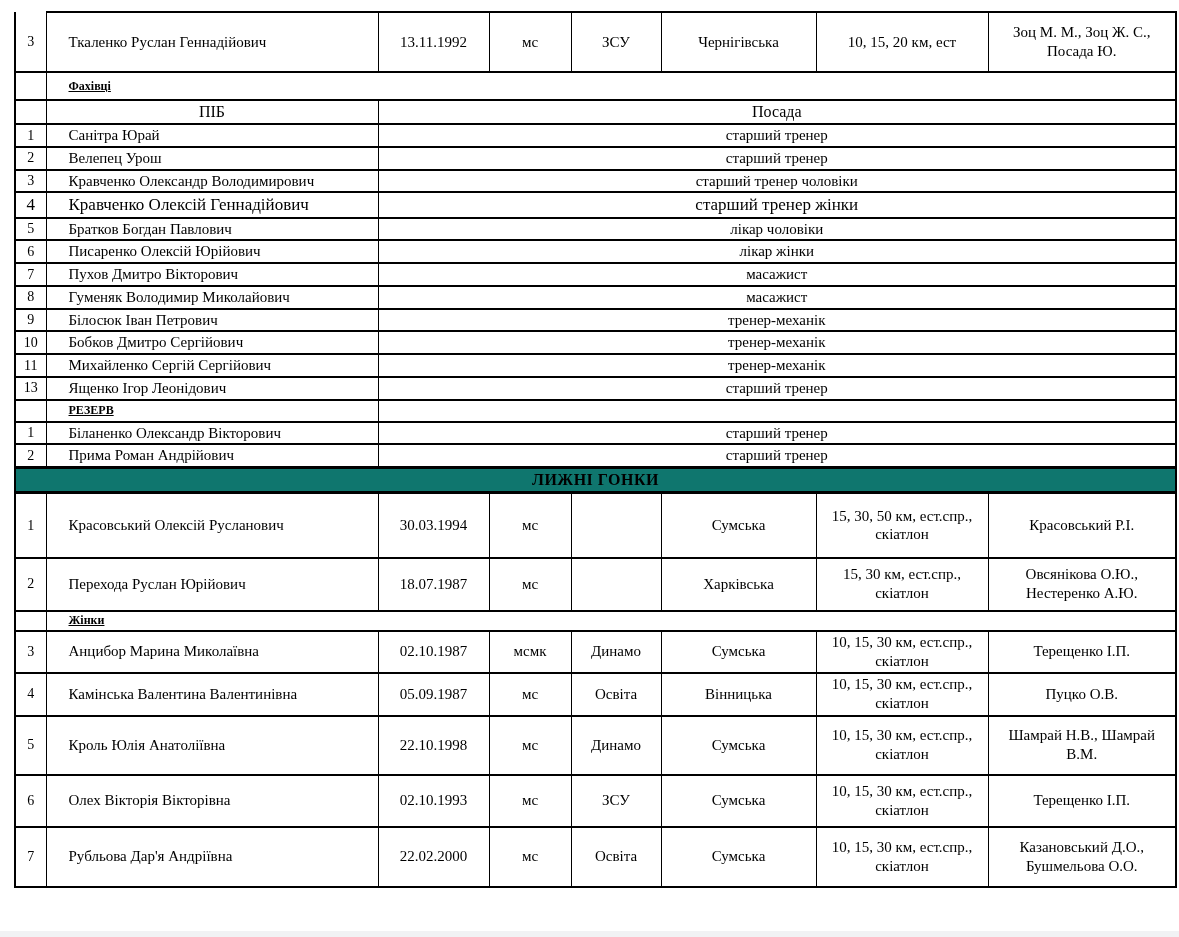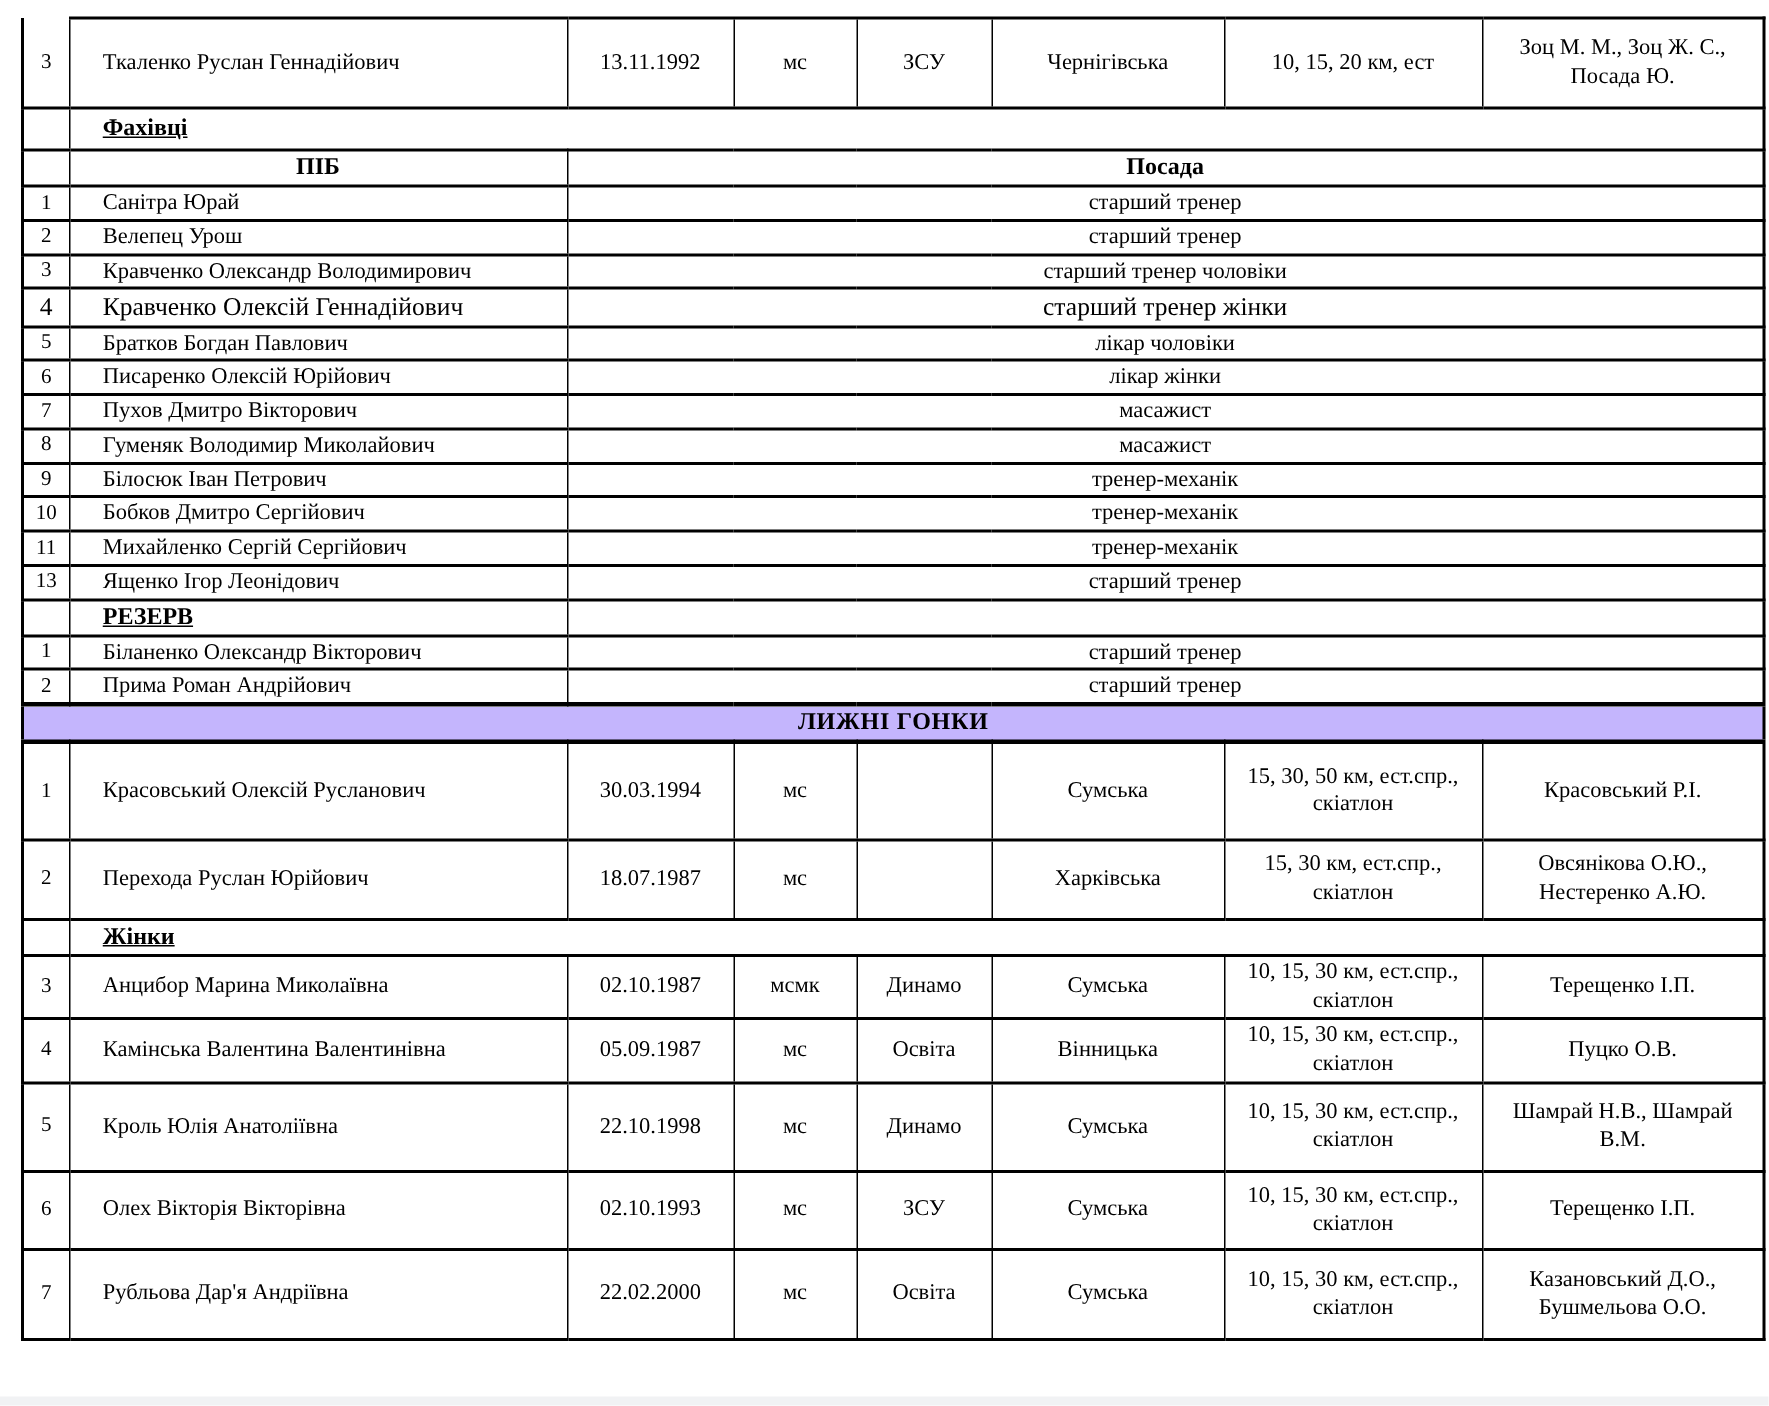--- a/index.html
+++ b/index.html
@@ -17,22 +17,22 @@
     border-top-width:2px;border-bottom-width:2px;
     vertical-align:middle;text-align:center;
     font-size:15px;line-height:1.25;padding:1px 3px;
     overflow:hidden;word-wrap:break-word;
   }
   td:first-child{border-left-width:2px;}
   td:last-child{border-right-width:2px;}
   td.name{text-align:left;padding-left:22px;}
   td.num{font-size:14px;padding:1px 1px;}
   td.no-top{border-top:none;}
-  .lbl{font-weight:bold;text-decoration:underline;font-size:16px;}
-  .hdr{font-weight:bold;font-size:16px;}
+  .lbl{font-weight:bold;text-decoration:underline;font-size:12px;}
+  .hdr{font-weight:normal;font-size:16px;}
   tr.banner td{
     font-weight:bold;font-size:16px;letter-spacing:0.5px;
     border-top-width:3px;border-bottom-width:3px;
   }
   tr.lg td{font-size:17px;}
   .bottom-edge{
     position:absolute;left:0;bottom:0;width:1179px;height:6px;
     background:#f1f2f4;
   }
 </style>
@@ -144,21 +144,21 @@
     <td class="name">Біланенко Олександр Вікторович</td>
     <td colspan="6">старший тренер</td>
   </tr>
   <tr style="height:21px">
     <td class="num">2</td>
     <td class="name">Прима Роман Андрійович</td>
     <td colspan="6">старший тренер</td>
   </tr>
 
   <tr style="height:22px" class="banner">
-    <td colspan="8" class="banner-cell" style="background: #c4b5fd;">ЛИЖНІ ГОНКИ</td>
+    <td colspan="8" class="banner-cell" style="background: #0f766e;">ЛИЖНІ ГОНКИ</td>
   </tr>
 
 
   <tr style="height:65px">
     <td class="num">1</td>
     <td class="name">Красовський Олексій Русланович</td>
     <td>30.03.1994</td>
     <td>мс</td>
     <td></td>
     <td>Сумська</td>

